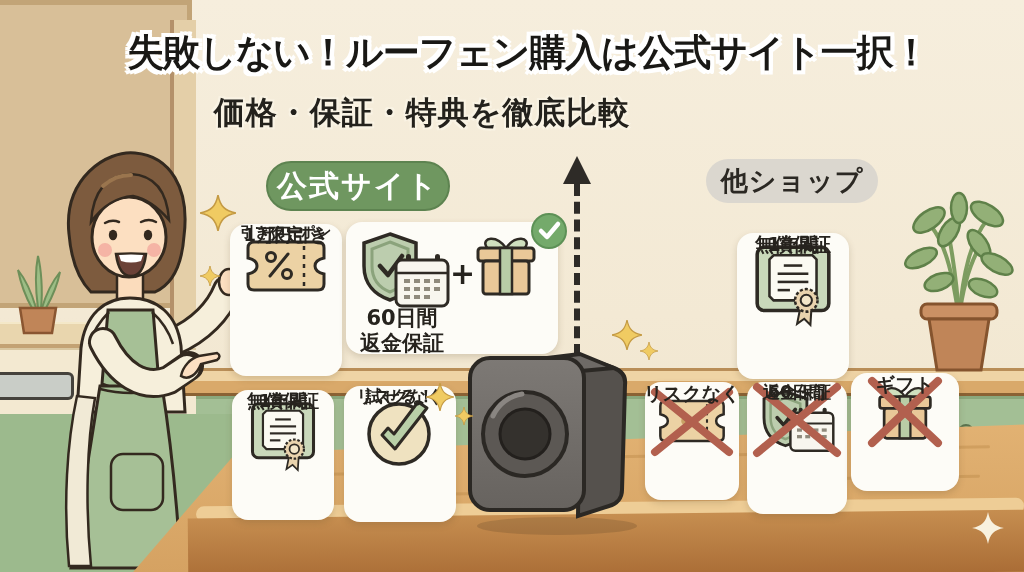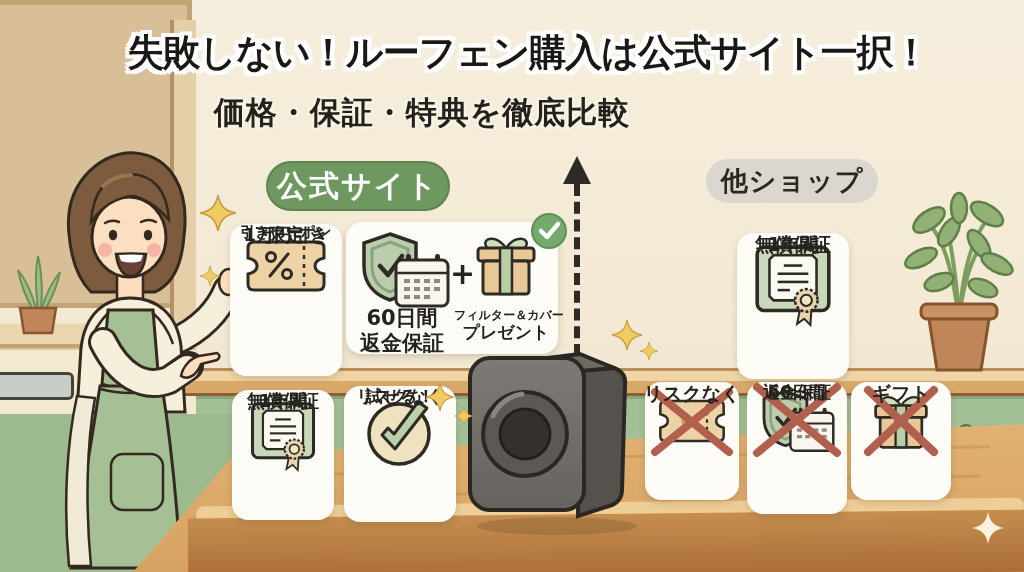--- a/index.html
+++ b/index.html
@@ -237,24 +237,20 @@
         <rect x="4" y="16" width="56" height="13" rx="3" fill="#e9c898" stroke="#2e2a24" stroke-width="3"></rect>
         <rect x="9" y="29" width="46" height="33" rx="3" fill="#e9c898" stroke="#2e2a24" stroke-width="3"></rect>
         <rect x="26" y="16" width="12" height="46" fill="#b9cda6" stroke="#2e2a24" stroke-width="2.5"></rect>
       </svg>
     </div>
     <div style="position:relative;width:100%;height:48px;">
       <div style="position:absolute;left:2px;top:0;width:108px;">
         <div class="card-label" style="position:static;font-size:21px;">60日間</div>
         <div class="card-label" style="position:static;font-size:21px;">返金保証</div>
       </div>
-      <div style="position:absolute;right:0;top:2px;width:104px;">
-        <div class="card-label" style="position:static;font-size:12px;">フィルター＆カバー</div>
-        <div class="card-label" style="position:static;font-size:17px;">プレゼント</div>
-      </div>
     </div>
   </div>
 
   <div class="card" style="left:232px;top:390px;width:102px;height:130px;">
     <div class="iconbox" style="width:68px;height:74px;margin-top:8px;">
       <svg width="68" height="76" viewBox="0 0 78 86" style="left:0;top:0;">
         <rect x="4" y="6" width="70" height="62" rx="7" fill="#c9d8ba" stroke="#2e2a24" stroke-width="3.5"></rect>
         <path d="M20,14 H58 L62,18 V54 L58,58 H20 L16,54 V18 Z" fill="#fbfaf2" stroke="#2e2a24" stroke-width="2.5"></path>
         <g stroke="#2e2a24" stroke-width="2.5">
           <line x1="30" y1="24" x2="48" y2="24"></line>
@@ -340,21 +336,21 @@
       </svg>
       <svg class="cross-svg" width="94" height="80" viewBox="0 0 94 80" style="left:-7px;top:-8px;">
         <line x1="7" y1="7" x2="87" y2="73"></line>
           <line x1="87" y1="7" x2="7" y2="73"></line>
       </svg>
     </div>
     <div class="card-label" style="font-size:17px;">60日間</div>
     <div class="card-label" style="font-size:17px;">返金保証</div>
   </div>
 
-  <div class="card" style="left:851px;top:382px;width:100px;height:118px;">
+  <div class="card" style="left:851px;top:373px;width:108px;height:118px;">
     <div class="iconbox" style="width:60px;height:62px;margin-top:8px;">
       <svg width="58" height="60" viewBox="0 0 64 66" style="left:1px;top:1px;">
         <path d="M32,16 C22,2 8,6 12,14 C15,20 24,20 32,16 Z" fill="#cfe0bf" stroke="#2e2a24" stroke-width="2.5"></path>
         <path d="M32,16 C42,2 56,6 52,14 C49,20 40,20 32,16 Z" fill="#cfe0bf" stroke="#2e2a24" stroke-width="2.5"></path>
         <rect x="4" y="16" width="56" height="13" rx="3" fill="#e9c898" stroke="#2e2a24" stroke-width="3"></rect>
         <rect x="9" y="29" width="46" height="33" rx="3" fill="#e9c898" stroke="#2e2a24" stroke-width="3"></rect>
         <rect x="26" y="16" width="12" height="46" fill="#b9cda6" stroke="#2e2a24" stroke-width="2.5"></rect>
       </svg>
       <svg class="cross-svg" width="78" height="74" viewBox="0 0 78 74" style="left:-9px;top:-6px;">
         <line x1="6" y1="6" x2="72" y2="68"></line>

